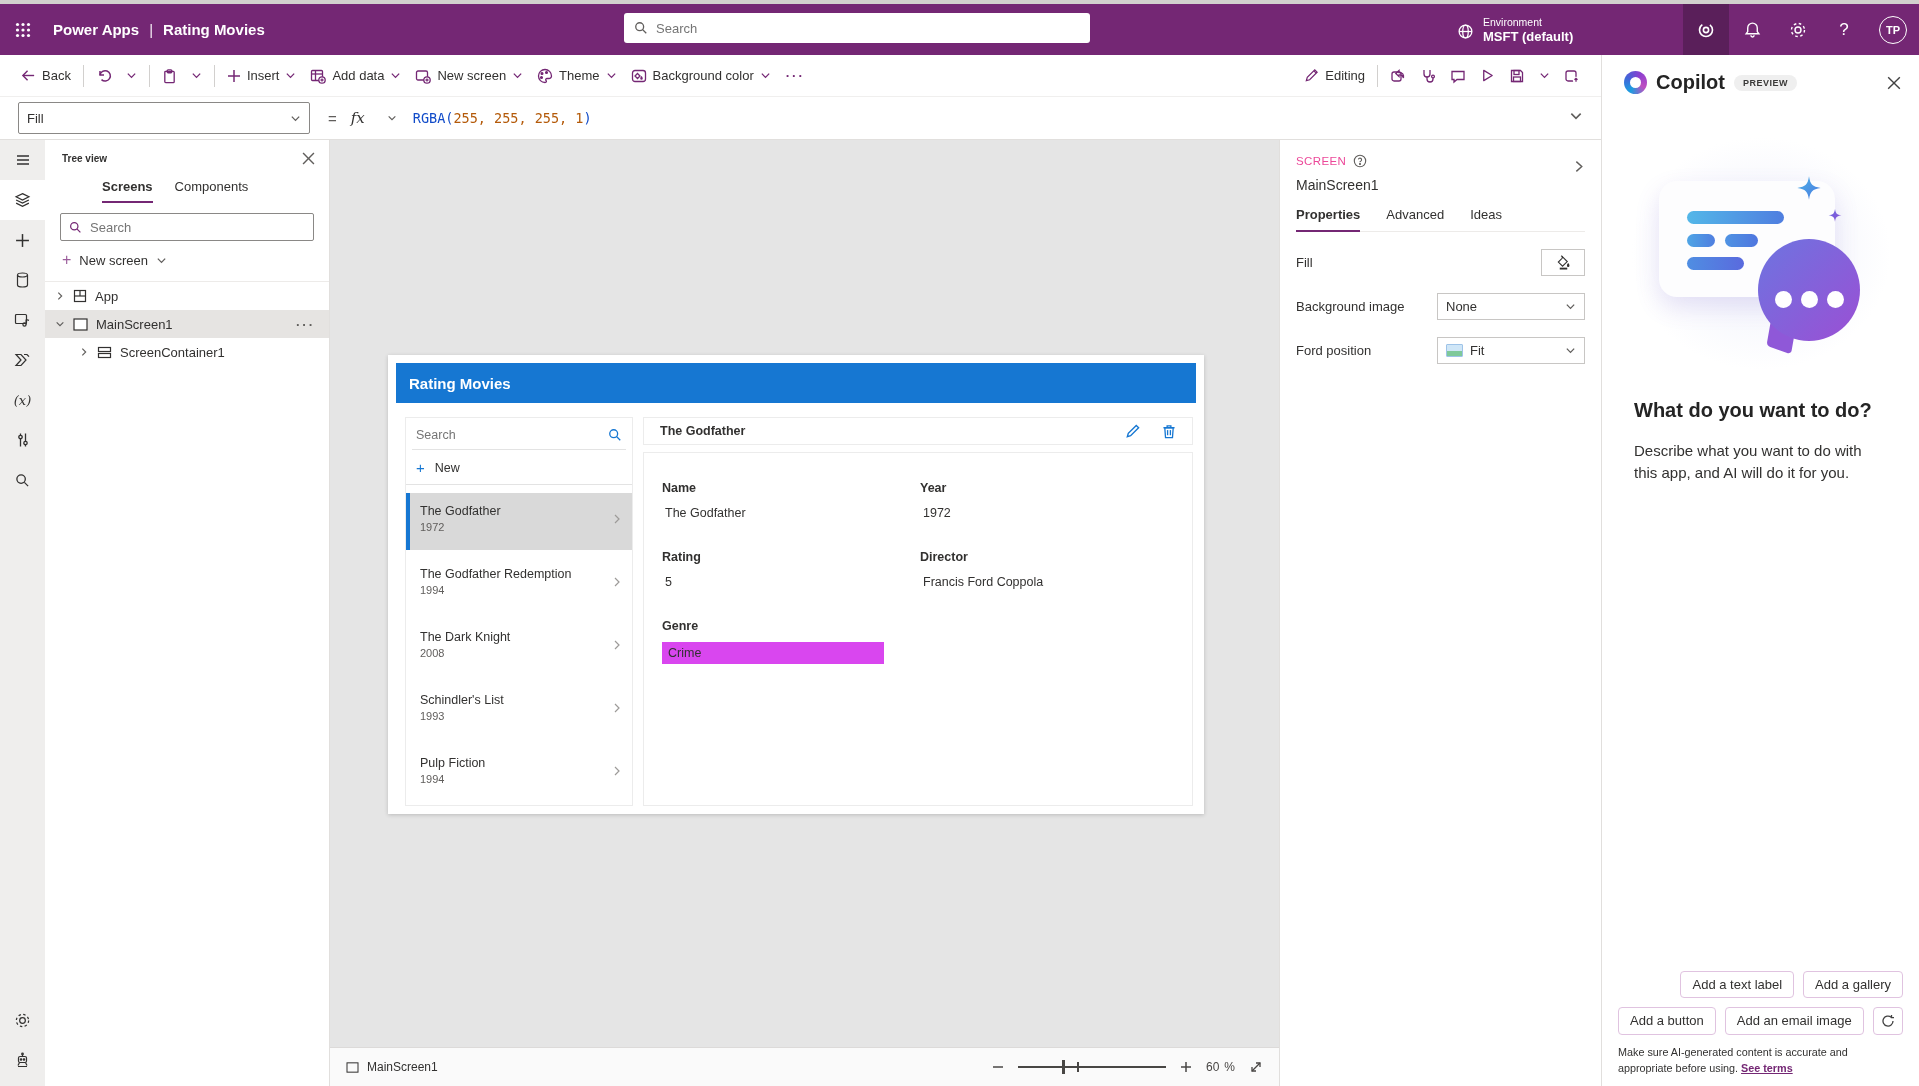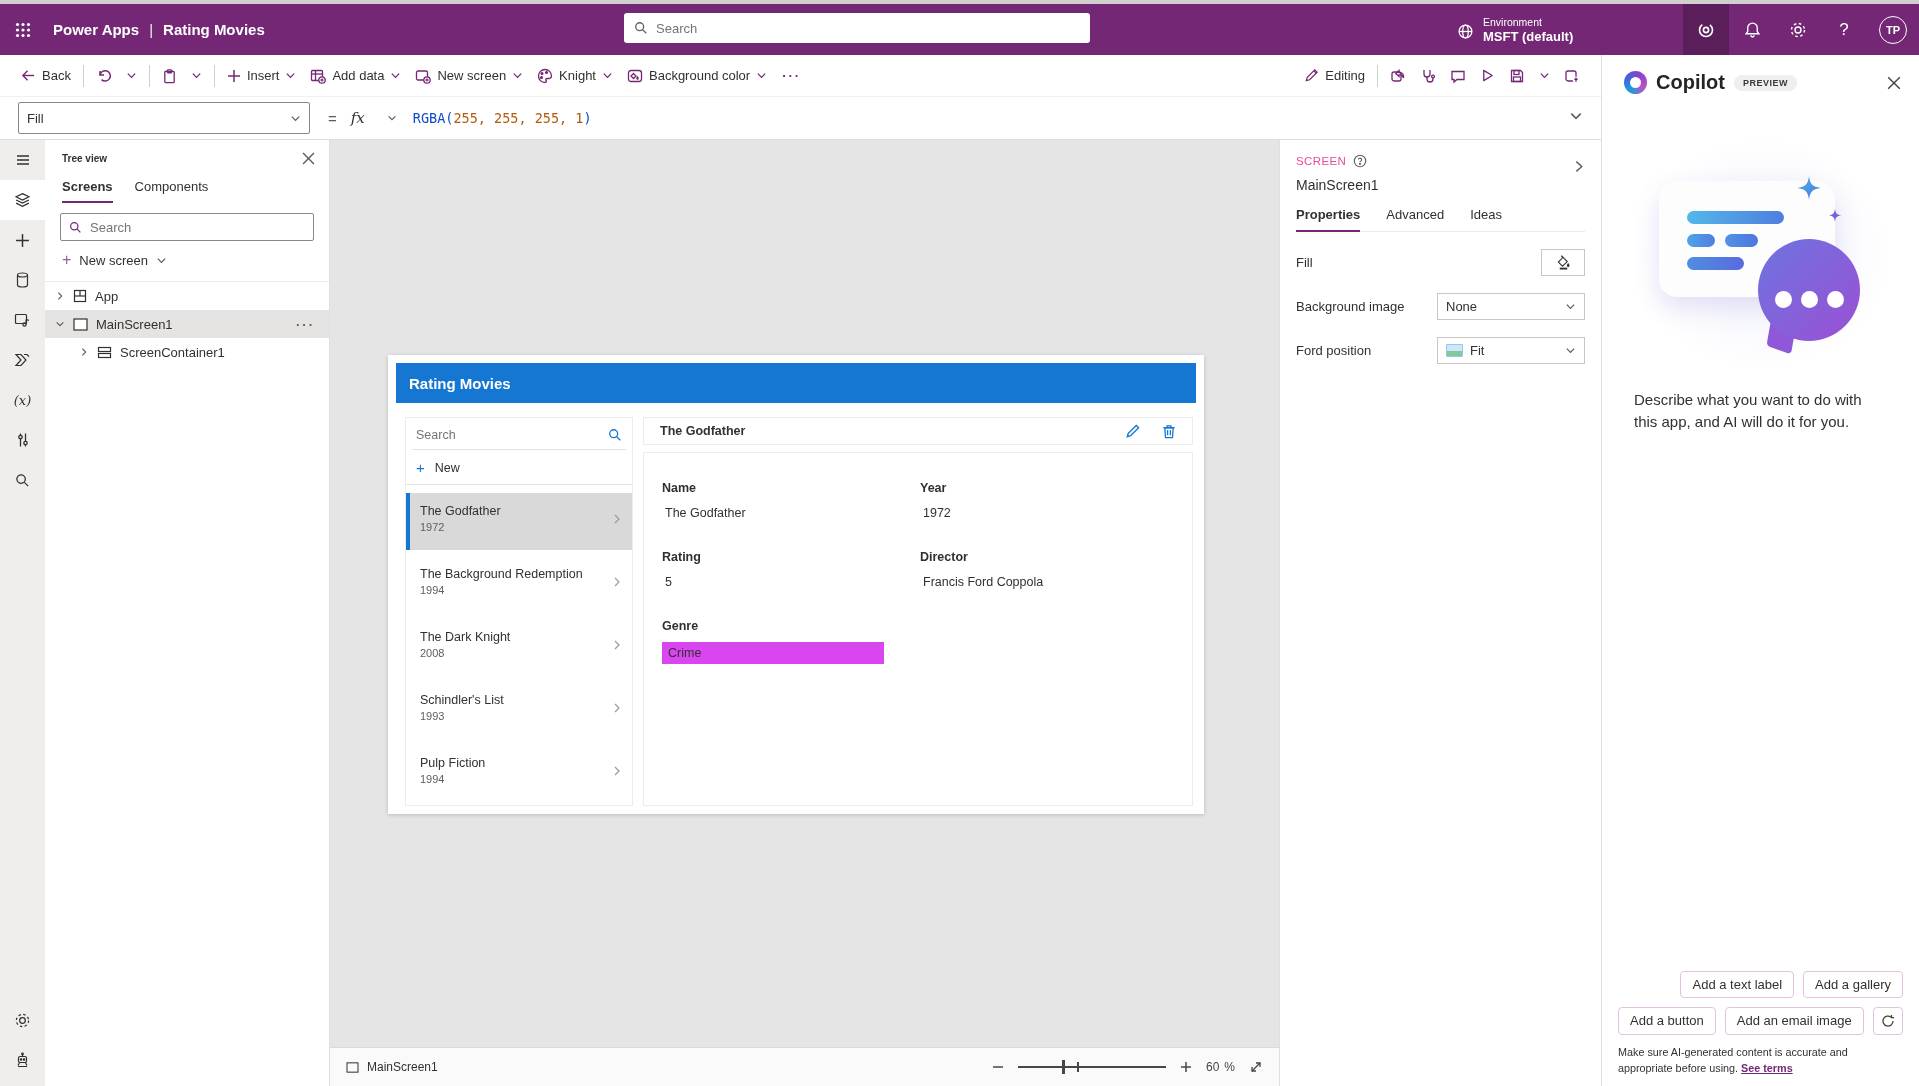--- a/index.html
+++ b/index.html
@@ -52,21 +52,21 @@
   .rail-i.sel { background:#fff; }
   .rail-bottom { position:absolute; bottom:6px; left:0; width:100%; }
   .xvar { font-family:"DejaVu Serif", serif; font-style:italic; font-size:13px; }
 
   
   .tree { width:285px; background:#fff; border-right:1px solid #e1dfdd; position:relative; padding-top:12px; }
   .tree-head { display:flex; align-items:center; justify-content:space-between; padding:0 14px 0 17px; }
   .tree-title { font-size:10px; font-weight:700; }
   .tree-tabs { display:flex; gap:22px; padding:14px 0 0 17px; }
   .t-tab { padding-bottom:7px; cursor:pointer; color:#323130; }
-  .t-tab.sel { font-weight:700; border-bottom:2px solid #742774; }
+  .t-tab.sel { font-weight:700; border-bottom:2px solid #742774;margin-left:40px; }
   .tree-search { margin:10px 15px 0 15px; height:28px; border:1px solid #8a8886; border-radius:2px; display:flex; align-items:center; padding:0 8px; color:#605e5c; }
   .tree-search input { border:none; outline:none; flex:1; margin-left:8px; font-size:13px; font-family:inherit; }
   .tree-new { display:flex; align-items:center; gap:8px; padding:10px 0 10px 17px; cursor:pointer; }
   .tree-new .plus { color:#9b5d9b; font-size:16px; }
   .tree-rows { border-top:1px solid #edebe9; margin-top:2px; }
   .trow { height:28px; display:flex; align-items:center; gap:8px; padding-left:10px; cursor:pointer; position:relative; }
   .trow.sel { background:#e6e4e2; }
   .trow .dots { position:absolute; right:14px; color:#605e5c; letter-spacing:2px; font-weight:700; }
   .trow .ind { width:16px; }
 
@@ -330,21 +330,21 @@
       </div>
       <div class="tb-btn">
         <span class="g">
             <svg width="16" height="16" viewBox="0 0 16 16" fill="none" stroke="currentColor" stroke-width="1.3">
               <path d="M8 1.5 a6.5 6.5 0 1 0 0 13 c1.5 0 1.8 -1.2 1 -2 c-.8 -.8 -.2 -2 1.2 -2 h1.8 a2.5 2.5 0 0 0 2.5 -2.5 A6.5 6.5 0 0 0 8 1.5z"></path>
               <circle cx="5" cy="5.5" r=".9" fill="currentColor"></circle>
               <circle cx="9.5" cy="4.5" r=".9" fill="currentColor"></circle>
               <circle cx="4.5" cy="9.5" r=".9" fill="currentColor"></circle>
             </svg>
           </span>
-        <span>Knight</span>
+        <span>Theme</span>
         <span class="chev">
             <svg width="11" height="11" viewBox="0 0 12 12" fill="none" stroke="currentColor" stroke-width="1.4">
               <polyline points="2,4 6,8 10,4"></polyline>
             </svg>
           </span>
       </div>
       <div class="tb-btn">
         <span class="g">
             <svg width="16" height="16" viewBox="0 0 16 16" fill="none" stroke="currentColor" stroke-width="1.3">
               <rect x="1.5" y="2.5" width="13" height="11" rx="2.5"></rect>
@@ -662,21 +662,21 @@
                 <span class="selbar"></span>
                 <span class="gi-title">The Godfather</span>
                 <span class="gi-year">1972</span>
                 <span class="gi-chev">
                     <svg width="12" height="12" viewBox="0 0 12 12" fill="none" stroke="currentColor" stroke-width="1.2">
                       <polyline points="4,2 8,6 4,10"></polyline>
                     </svg>
                   </span>
               </div>
               <div class="g-item">
-                <span class="gi-title">The Background Redemption</span>
+                <span class="gi-title">The Godfather Redemption</span>
                 <span class="gi-year">1994</span>
                 <span class="gi-chev">
                     <svg width="12" height="12" viewBox="0 0 12 12" fill="none" stroke="currentColor" stroke-width="1.2">
                       <polyline points="4,2 8,6 4,10"></polyline>
                     </svg>
                   </span>
               </div>
               <div class="g-item">
                 <span class="gi-title">The Dark Knight</span>
                 <span class="gi-year">2008</span>
@@ -892,20 +892,21 @@
         <defs>
             <linearGradient id="sg2" x1="0" y1="0" x2="1" y2="1">
               <stop offset="0" stop-color="#6b6be0"></stop>
               <stop offset="1" stop-color="#8b4fd6"></stop>
             </linearGradient>
           </defs>
         <path d="M12 1 c.8 5 2 6.2 7 7 c-5 .8 -6.2 2 -7 7 c-.8 -5 -2 -6.2 -7 -7 c5 -.8 6.2 -2 7 -7z" fill="url(#sg2)"></path>
       </svg>
     </div>
 
+    <div class="cp-heading">What do you want to do?</div>
     <div class="cp-desc">Describe what you want to do with this app, and AI will do it for you.</div>
 
     <div class="cp-bottom">
       <div class="cp-sugg">
         <button class="cp-sbtn">Add a text label</button>
         <button class="cp-sbtn">Add a gallery</button>
       </div>
       <div class="cp-sugg">
         <button class="cp-sbtn">Add a button</button>
         <button class="cp-sbtn">Add an email image</button>

